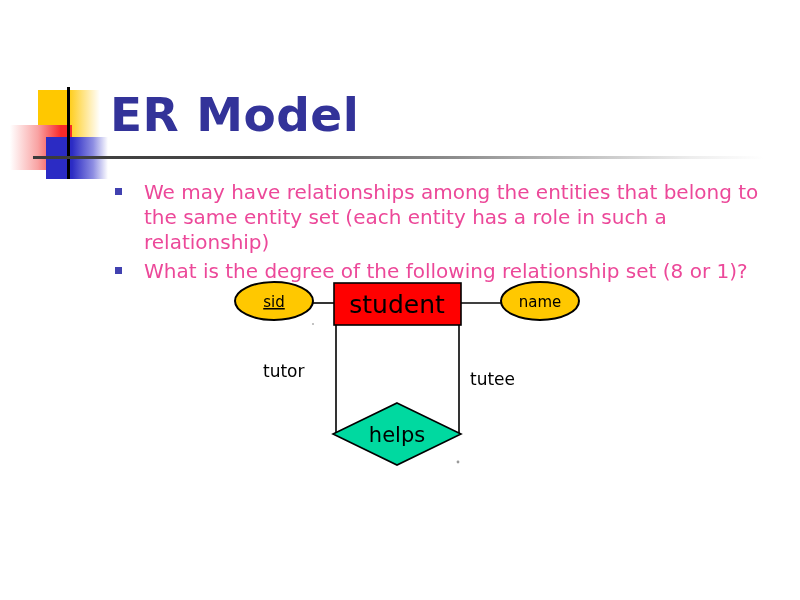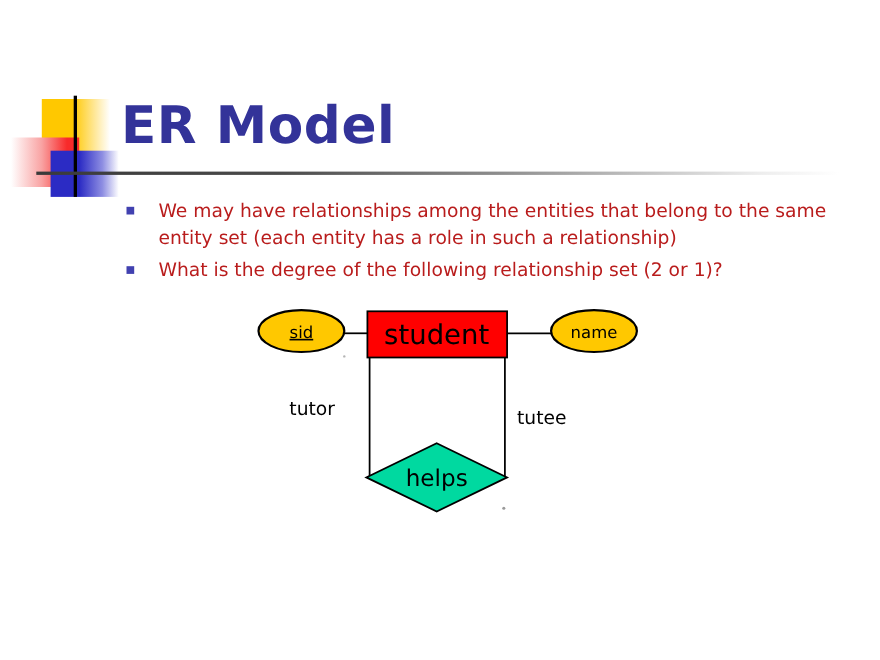--- a/index.html
+++ b/index.html
@@ -63,23 +63,23 @@
   
   #bullet-list {
     position: absolute;
     left: 112px; top: 180px;
     width: 660px;
   }
   .bullet-row {
     position: relative;
     padding-left: 32px;
     margin-bottom: 4px;
-    font-size: 17px;
+    font-size: 20px;
     line-height: 25px;
-    color: #b91c1c;
+    color: #ec4899;
   }
   .bullet-glyph {
     position: absolute;
     left: 3px; top: 8px;
     width: 7px; height: 7px;
     background: #4141B0;
   }
 
   
   #er-diagram { position: absolute; left: 0; top: 0; width: 800px; height: 480px; }
@@ -109,21 +109,21 @@
 
 <div id="bullet-list">
 
   <div class="bullet-row">
     <span class="bullet-glyph"></span>
     <span>We may have relationships among the entities that belong to the same entity set (each entity has a role in such a relationship)</span>
   </div>
 
   <div class="bullet-row">
     <span class="bullet-glyph"></span>
-    <span>What is the degree of the following relationship set (2 or 1)?</span>
+    <span>What is the degree of the following relationship set (8 or 1)?</span>
   </div>
 
 </div>
 
 <div id="er-diagram">
   <svg width="800" height="600" viewBox="0 0 800 600" xmlns="http://www.w3.org/2000/svg">
 
     <line x1="312" y1="303" x2="336" y2="303" stroke="#000000" stroke-width="1.6"></line>
 
     <line x1="459" y1="303" x2="503" y2="303" stroke="#000000" stroke-width="1.6"></line>

